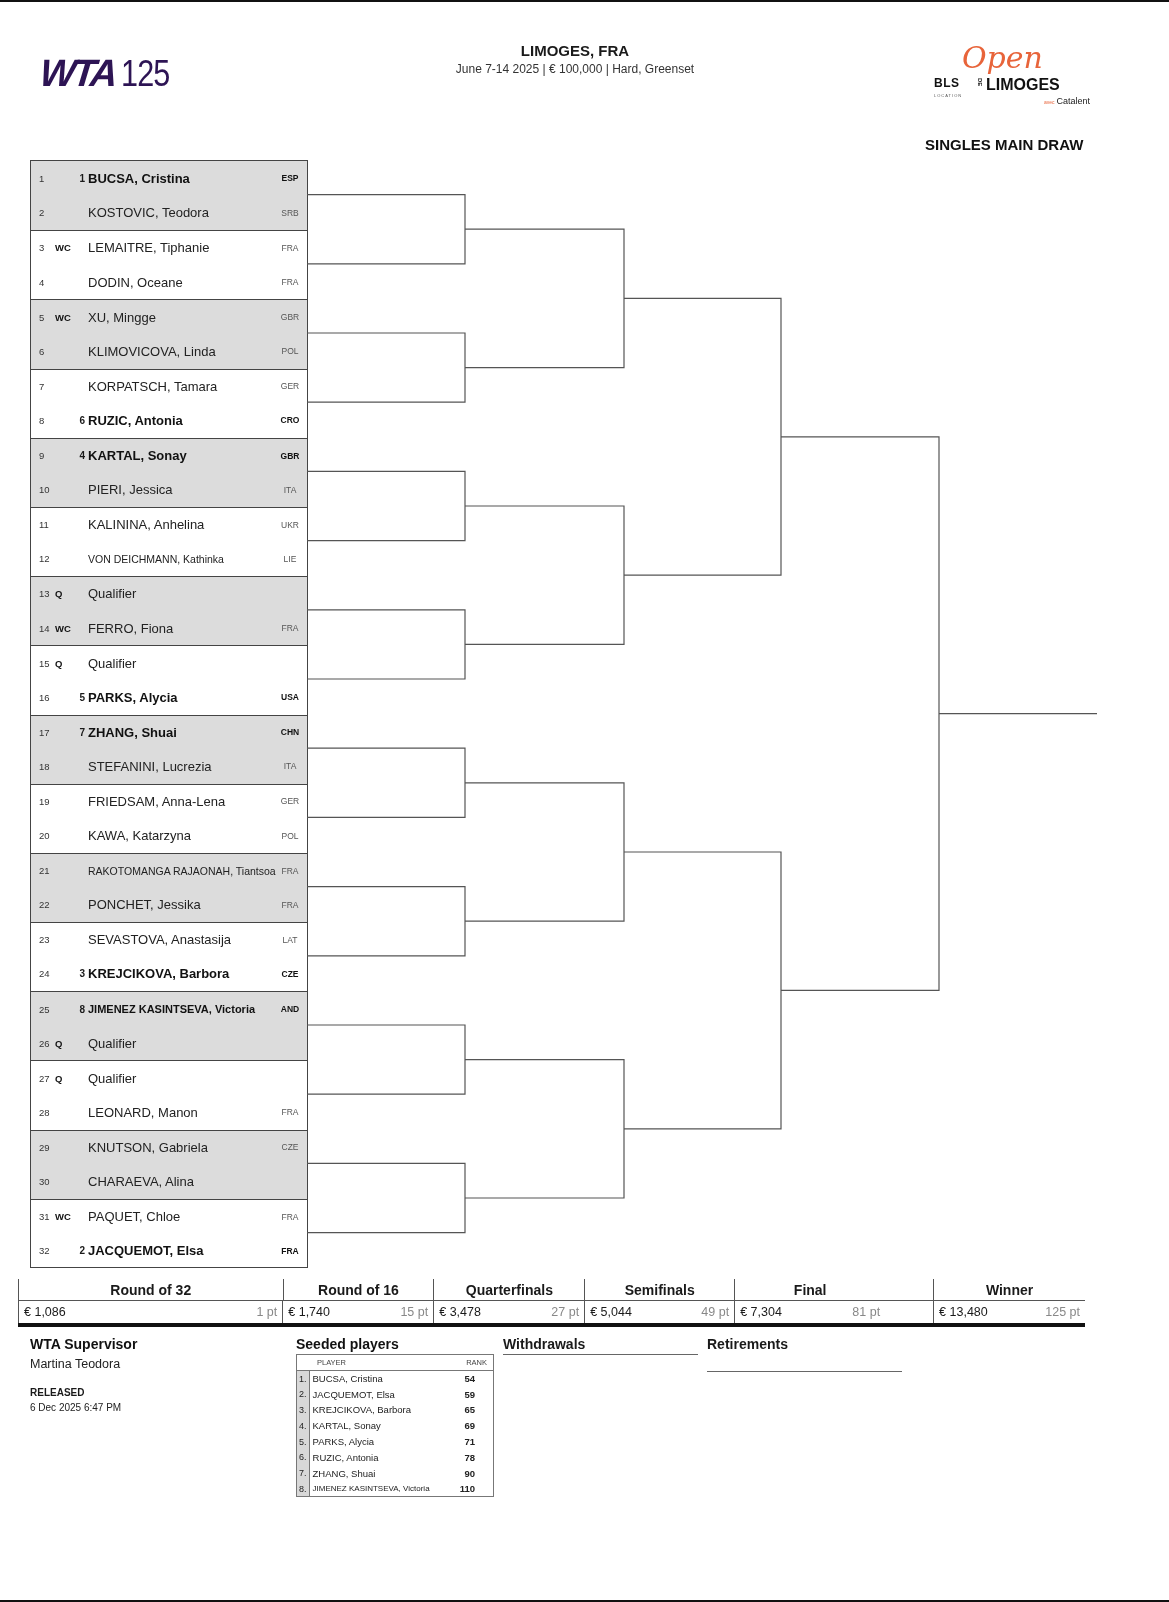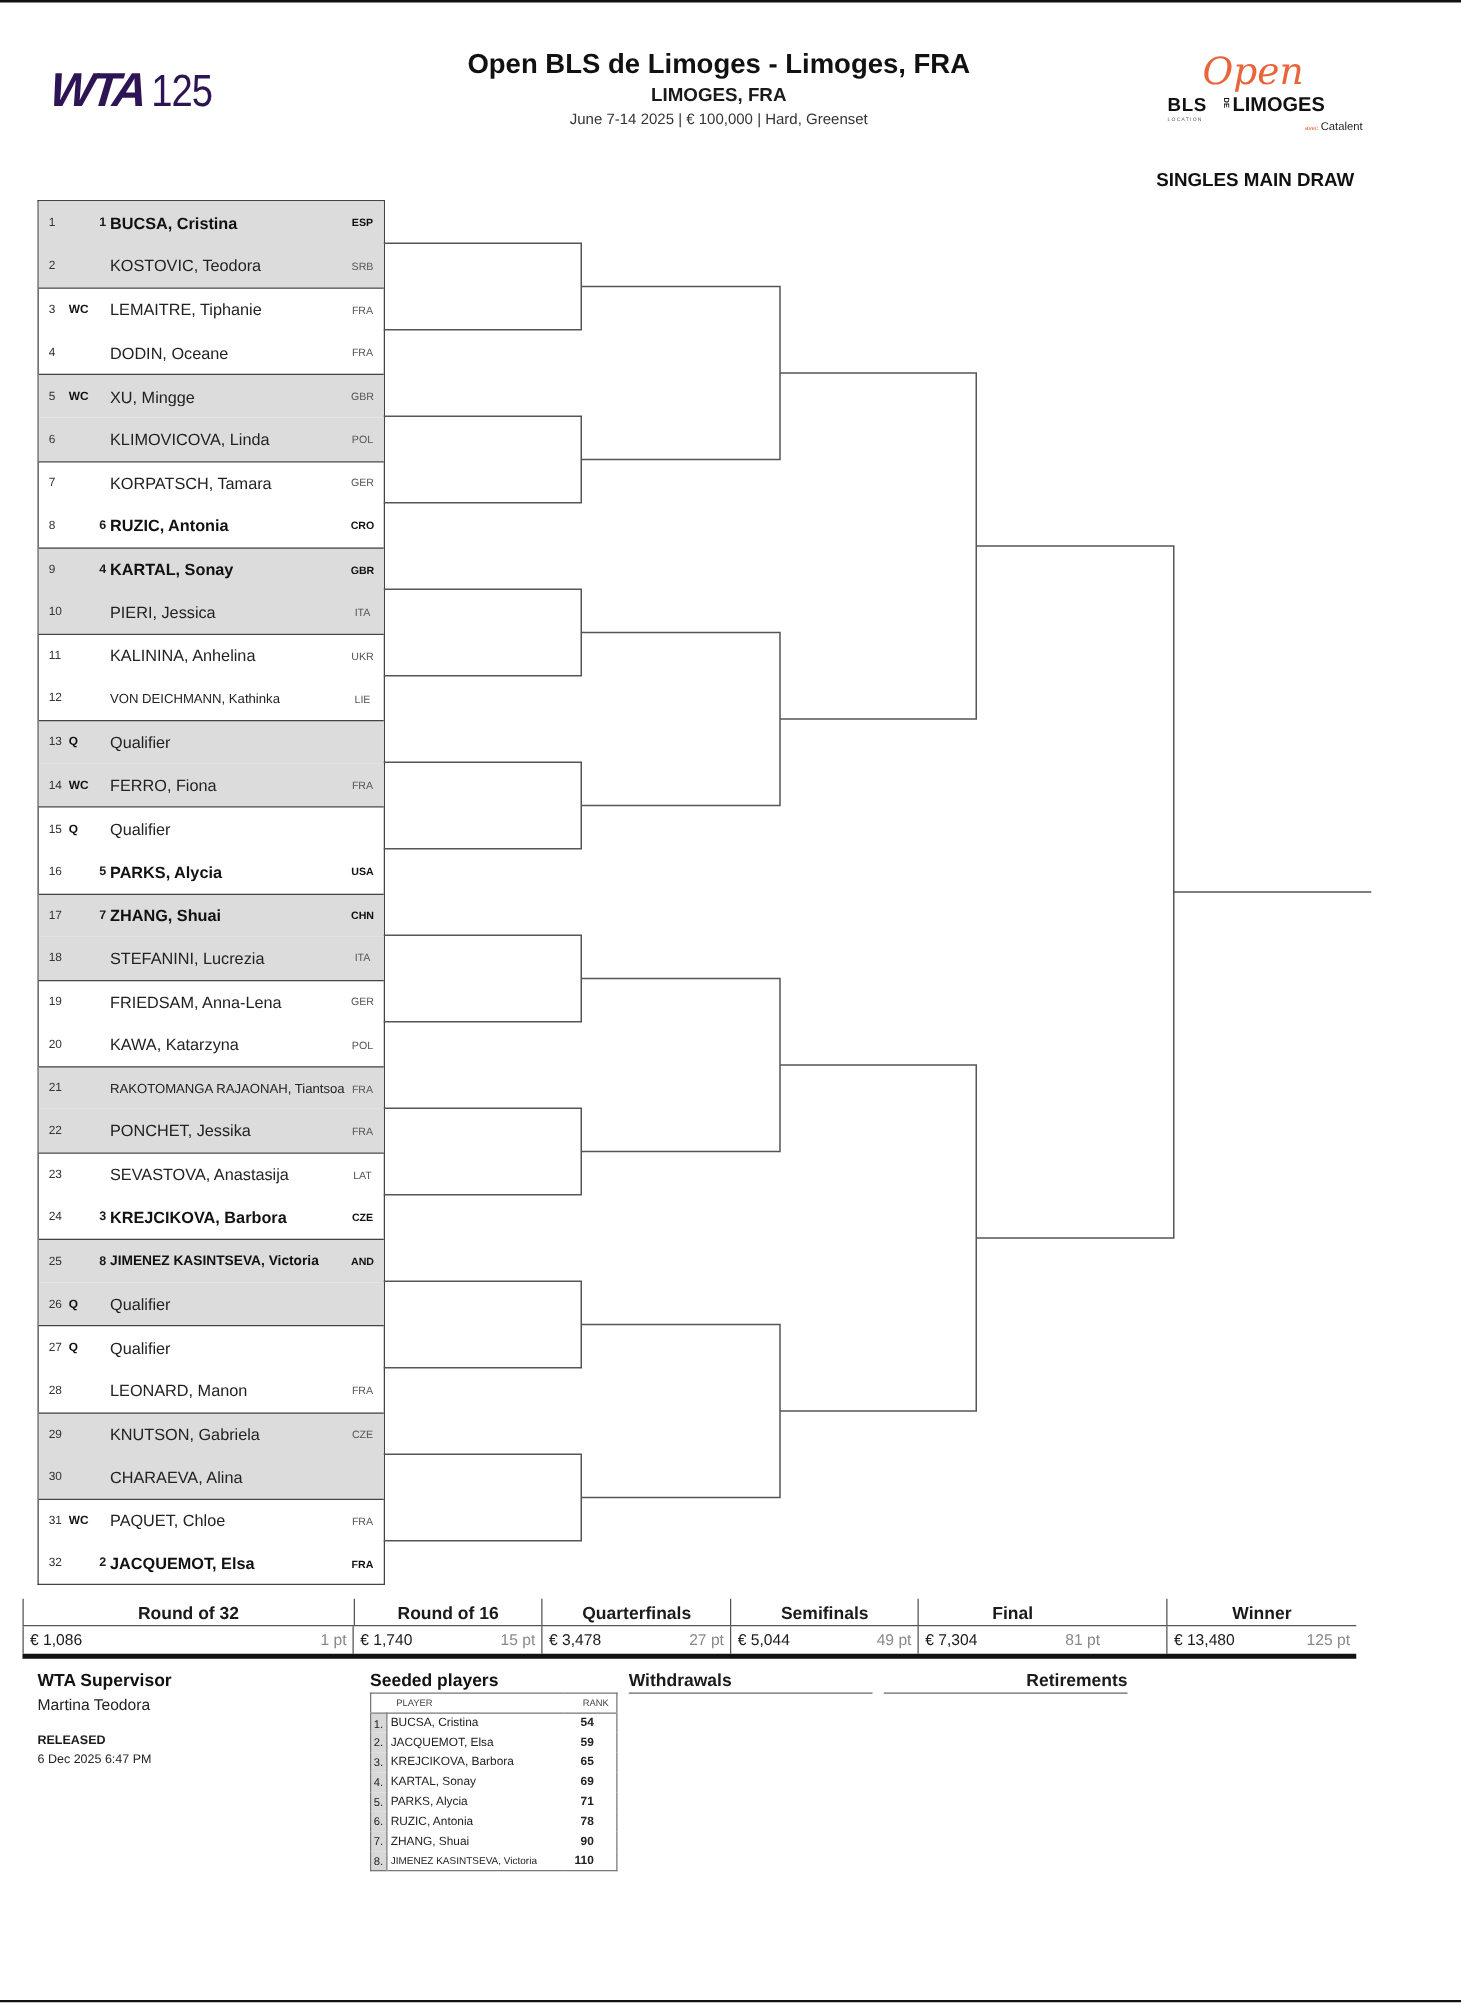--- a/index.html
+++ b/index.html
@@ -9,21 +9,21 @@
   .botbar { position: absolute; left: 0; top: 1600px; width: 1169px; height: 2px; background: #111; }
   .wta-logo { position: absolute; left: 40px; top: 52px; font-family: "Liberation Sans", sans-serif; color: #2d1454; display: flex; align-items: baseline; }
   .wta-logo .w { font-weight: 900; font-style: italic; font-size: 38px; letter-spacing: -3px; transform: skewX(-6deg); display: inline-block; }
   .wta-logo .n { font-size: 36px; font-weight: 400; margin-left: 6px; letter-spacing: -1px; transform: scaleX(0.85); transform-origin: left; display: inline-block; }
   .header { position: absolute; left: 335px; top: 38px; width: 480px; text-align: center; }
   .header .title { font-weight: 700; font-size: 22px; color: #111; }
   .header .sub { font-weight: 700; font-size: 15px; margin-top: 4px; }
   .header .meta { font-size: 12px; margin-top: 3px; color: #333; }
   .sponsor { position: absolute; left: 930px; top: 40px; width: 160px; height: 70px; }
   .sponsor .open { position: absolute; left: 32px; top: 0px; font-family: "DejaVu Serif", serif; font-style: italic; color: #e8643a; font-size: 30px; }
-  .sponsor .bls { position: absolute; left: 4px; top: 36px; font-weight: 900; font-size: 15px; color: #111; letter-spacing: 0.5px; text-align: right; }
+  .sponsor .bls { position: absolute; left: 4px; top: 36px; font-weight: 900; font-size: 12px; color: #111; letter-spacing: 0.5px; text-align: right; }
   .sponsor .loc { position: absolute; left: 4px; top: 53px; font-size: 4px; color: #555; letter-spacing: 1px; }
   .sponsor .de { position: absolute; left: 47px; top: 38px; font-size: 6px; writing-mode: vertical-rl; color: #111; font-weight: 700; }
   .sponsor .lim { position: absolute; left: 56px; top: 36px; font-weight: 900; font-size: 16px; color: #111; }
   .sponsor .cat { position: absolute; left: 114px; top: 56px; font-size: 9px; color: #222; }
   .sponsor .cat small { font-size: 5px; color: #e8643a; margin-right: 2px; }
   .draw-label { position: absolute; left: 925px; top: 136px; font-weight: 700; font-size: 15px; color: #111; }
 
   .draw { position: absolute; left: 30px; top: 160px; width: 278px; border: 1px solid #444; border-bottom: none; }
   .row { height: 34.6px; display: flex; align-items: center; position: relative; font-size: 13px; }
   .row.shade { background: #dcdcdc; }
@@ -59,34 +59,33 @@
   .seeds .h { font-weight: 700; font-size: 14px; color: #111; }
   .seeds table { margin-top: 2px; border: 1px solid #777; border-collapse: collapse; width: 198px; }
   .seeds th { font-size: 7.5px; font-weight: 400; color: #444; text-align: left; padding: 3px 3px 3px 20px; border-bottom: 1px solid #777; }
   .seeds th.rk { text-align: right; padding: 3px 6px 3px 0; }
   .seeds td { font-size: 9.5px; height: 15.8px; padding: 0 3px; color: #222; }
   .seeds td.idx { width: 12px; background: #d8d8d8; border-right: 1px solid #777; text-align: right; padding: 0 2px; font-size: 9px; }
   .seeds td.rk { text-align: right; font-weight: 700; padding-right: 18px; }
   .seeds td.pn.small { font-size: 8px; }
 
   .wd { position: absolute; left: 503px; top: 1336px; width: 195px; border-bottom: 1px solid #666; padding-bottom: 2px; font-weight: 700; font-size: 14px; }
-  .rt { position: absolute; left: 707px; top: 1336px; width: 195px; border-bottom: 1px solid #666; padding-bottom: 2px; font-weight: 700; font-size: 14px; text-align: right; }
+  .rt { position: absolute; left: 707px; top: 1336px; width: 195px; border-bottom: 1px solid #666; padding-bottom: 19px; font-weight: 700; font-size: 14px; }
 </style>
 </head>
 <body>
 
 <div class="topbar"></div>
 
 <div class="wta-logo">
   <span class="w">WTA</span>
   <span class="n">125</span>
 </div>
 
 <div class="header">
-  <div class="title">Open BLS de Limoges - Limoges, FRA</div>
   <div class="sub">LIMOGES, FRA</div>
   <div class="meta">June 7-14 2025  |  € 100,000  |  Hard, Greenset</div>
 </div>
 
 <div class="sponsor">
   <span class="open">Open</span>
   <span class="bls">BLS</span>
   <span class="loc">LOCATION</span>
   <span class="de">DE</span>
   <span class="lim">LIMOGES</span>

